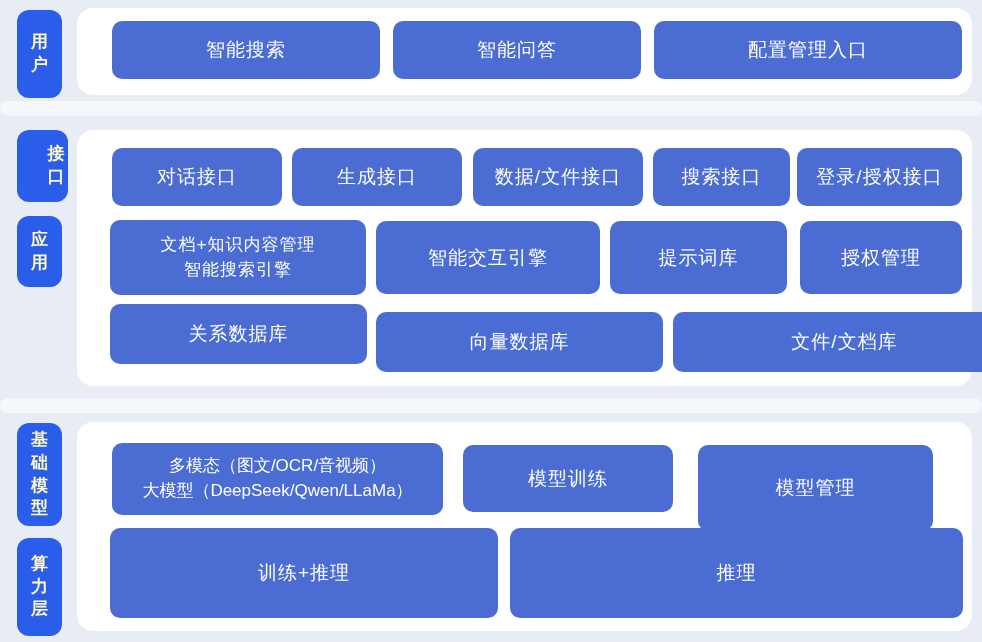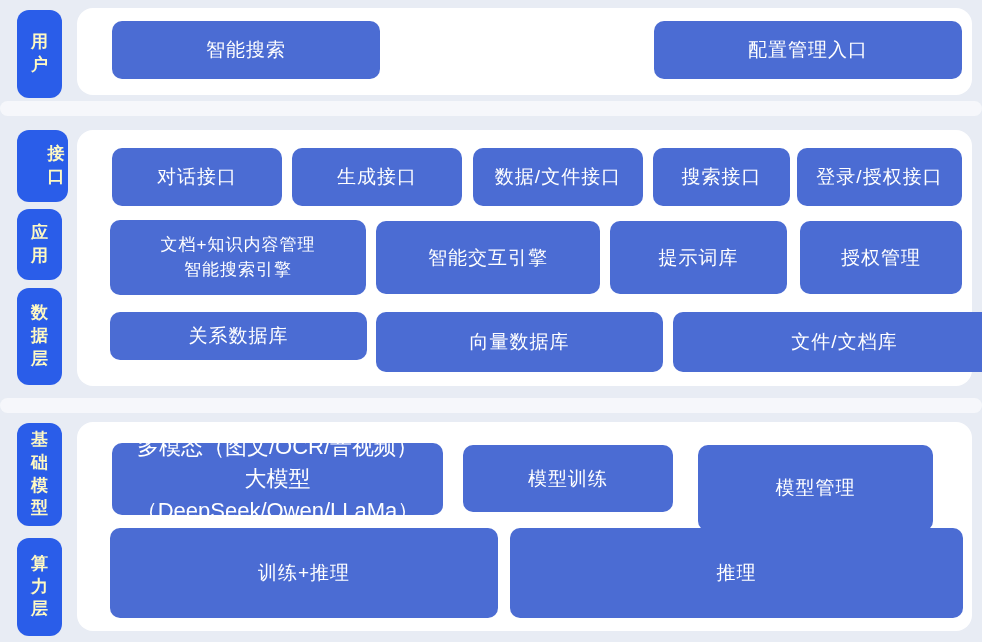--- a/index.html
+++ b/index.html
@@ -23,21 +23,21 @@
   .lbl {
     position:absolute; left:17px; width:45px; box-sizing:border-box;
     background:var(--label-blue,#2a5de9); border-radius:12px;
     color:#fef9c3; font-weight:bold; font-size:17px; line-height:1.35;
     display:flex; align-items:center; justify-content:center;
     text-align:center; padding:4px 12px; word-break:break-all;
     letter-spacing:0;
   }
   .lbl-user       { top:10px;  height:88px; }
   .lbl-interface  { top:130px; height:72px;padding-left:39px; }
-  .lbl-app        { top:209px; height:71px; }
+  .lbl-app        { top:216px; height:71px; }
   .lbl-data       { top:288px; height:97px; }
   .lbl-foundation { top:423px; height:103px;padding-left:12px; }
   .lbl-compute    { top:538px; height:98px; }
 
   .blk {
     position:absolute; box-sizing:border-box;
     background:var(--button-blue,#4b6cd3); border-radius:10px;
     color:#fff; font-size:19px; letter-spacing:1px;
     display:flex; align-items:center; justify-content:center;
     text-align:center; white-space:pre-line; line-height:1.45;
@@ -51,25 +51,25 @@
   .b22 { left:292px; top:148px; width:170px; height:58px; }
   .b23 { left:473px; top:148px; width:170px; height:58px; }
   .b24 { left:653px; top:148px; width:137px; height:58px; }
   .b25 { left:797px; top:148px; width:165px; height:58px; }
   
   .b31 { left:110px; top:220px; width:256px; height:75px; font-size:17px; }
   .b32 { left:376px; top:221px; width:224px; height:73px; }
   .b33 { left:610px; top:221px; width:177px; height:73px; }
   .b34 { left:800px; top:221px; width:162px; height:73px; }
   
-  .b41 { left:110px; top:312px; width:257px; height:48px; }
+  .b41 { left:110px; top:304px; width:257px; height:60px; }
   .b42 { left:376px; top:312px; width:287px; height:60px; }
   .b43 { left:673px; top:312px; width:343px; height:60px; }
   
-  .b51 { left:112px; top:443px; width:331px; height:72px; font-size:22px; letter-spacing:0; }
+  .b51 { left:112px; top:443px; width:331px; height:72px; font-size:17px; letter-spacing:0; }
   .b52 { left:463px; top:445px; width:210px; height:67px; }
   .b53 { left:698px; top:445px; width:235px; height:86px; }
   
   .b61 { left:110px; top:528px; width:388px; height:90px; }
   .b62 { left:510px; top:528px; width:453px; height:90px; }
 </style>
 </head>
 <body>
 
 <div class="canvas">
@@ -77,25 +77,25 @@
   <div class="band band1"></div>
   <div class="band band2"></div>
 
   <div class="card card1"></div>
   <div class="card card2"></div>
   <div class="card card3"></div>
 
   <div class="lbl lbl-user">用户</div>
   <div class="lbl lbl-interface">接口</div>
   <div class="lbl lbl-app">应用</div>
-  <div class="lbl lbl-data">数据层</div>
   <div class="lbl lbl-foundation">基础模型</div>
   <div class="lbl lbl-compute">算力层</div>
 
   <div class="blk b11">智能搜索</div>
+  <div class="blk b12">智能问答</div>
   <div class="blk b13">配置管理入口</div>
 
   <div class="blk b21">对话接口</div>
   <div class="blk b22">生成接口</div>
   <div class="blk b23">数据/文件接口</div>
   <div class="blk b24">搜索接口</div>
   <div class="blk b31">文档+知识内容管理
 智能搜索引擎</div>
 
   <div class="blk b25">登录/授权接口</div>

